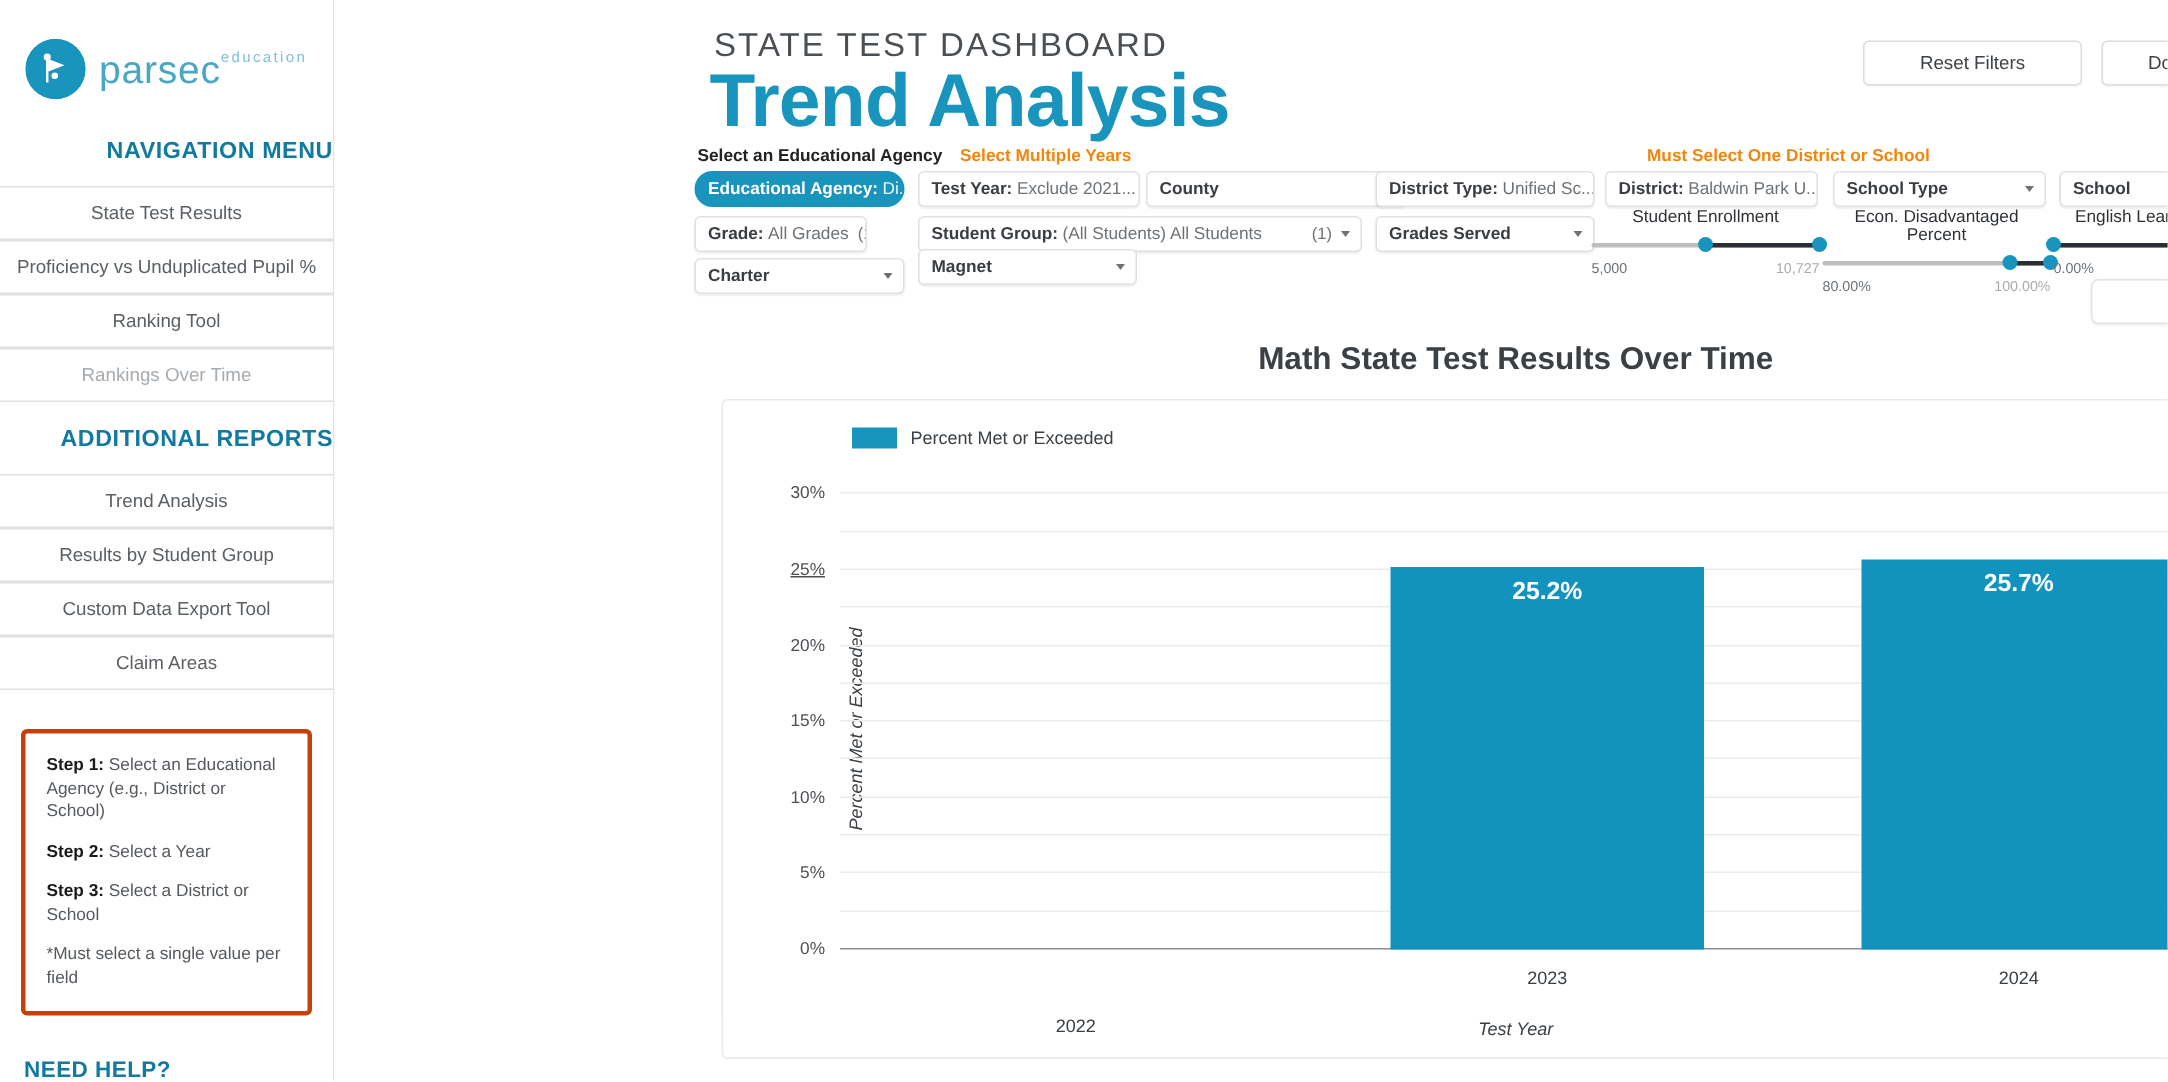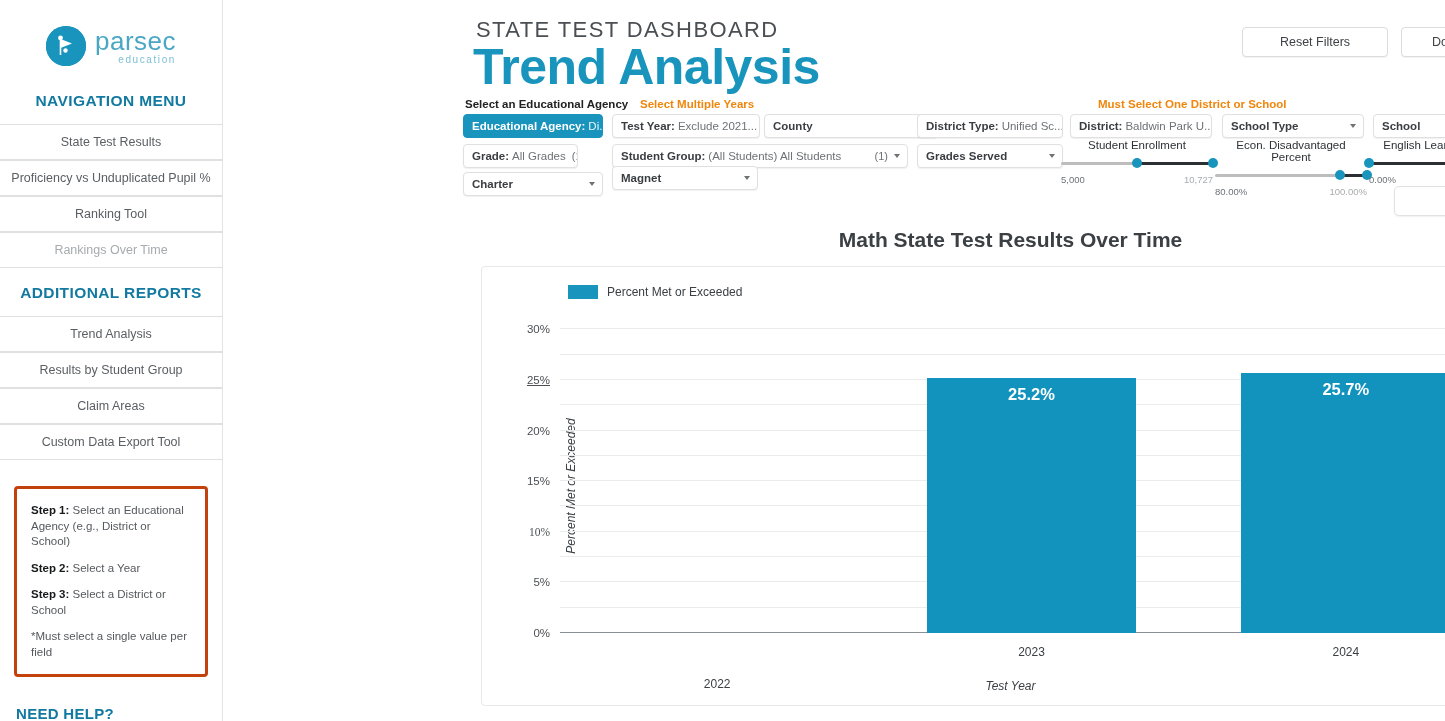--- a/index.html
+++ b/index.html
@@ -19,26 +19,26 @@
     border-right: 1px solid #e3e3e3;
     position: relative; flex: 0 0 223px;
   }
   .logo-wrap { padding: 26px 0 10px 0; display: flex; justify-content: center; }
   .logo { display: flex; align-items: center; gap: 9px; }
   .logo-mark {
     width: 40px; height: 40px; border-radius: 50%;
     background: #1894bd; position: relative; flex: 0 0 40px;
   }
   .logo-mark svg { position: absolute; left: 0; top: 0; }
-  .logo-text { display: flex; flex-direction: column; line-height: 1; }
+  .logo-text { display: flex; flex-direction: row; line-height: 1; }
   .logo-parsec { font-size: 26px; color: #4aa7c4; letter-spacing: 0.5px; font-weight: 400; }
   .logo-edu { font-size: 10px; color: #7fc0d6; letter-spacing: 1.6px; text-align: right; margin-top: 1px; }
 
   .nav-heading {
-    text-align: center; color: #1279a0; font-weight: bold;
+    text-align: right; color: #1279a0; font-weight: bold;
     font-size: 15.5px; letter-spacing: 0.4px;
     padding: 16px 0 14px 0;
   }
   .nav-item {
     height: 36px; display: flex; align-items: center; justify-content: center;
     font-size: 12.5px; color: #5a5f63;
     border-top: 1px solid #e0e0e0; border-bottom: 1px solid #e0e0e0;
     background: #fff; text-align: center; padding: 0 8px;
     margin-bottom: 0;
     cursor: pointer;
@@ -94,21 +94,21 @@
 
   
   .dd {
     position: absolute; height: 24px; border-radius: 4px;
     background: #fff; border: 1px solid #e0e0e0;
     box-shadow: 0 1px 1px rgba(0,0,0,0.06);
     display: flex; align-items: center; padding: 0 7px 0 8px;
     font-size: 11.5px; color: #3a3e42; white-space: nowrap; overflow: hidden;
     cursor: pointer;
   }
-  .dd.active { background: #1894bd; border-color: #1894bd; color: #fff; box-shadow: none; }
+  .dd.active { background: #1894bd; border-color: #1894bd; color: #fff; box-shadow: none; border-radius: 12px; }
   .dd .k { font-weight: bold; }
   .dd .v { font-weight: normal; color: #6d7276; margin-left: 3px; }
   .dd.active .v { color: #eaf7fc; }
   .dd .cnt { margin-left: auto; padding-left: 6px; color: #6d7276; font-size: 11px; }
   .dd .car {
     margin-left: 6px; width: 0; height: 0;
     border-left: 3.5px solid transparent; border-right: 3.5px solid transparent;
     border-top: 4.5px solid #6d7276; flex: 0 0 auto;
   }
   .dd .spacer { flex: 1 1 auto; }
@@ -217,24 +217,24 @@
 
     <div class="nav-heading">ADDITIONAL REPORTS</div>
 
     <div class="nav-item">
       <span>Trend Analysis</span>
     </div>
     <div class="nav-item">
       <span>Results by Student Group</span>
     </div>
     <div class="nav-item">
+      <span>Custom Data Export Tool</span>
+    </div>
+    <div class="nav-item">
       <span>Claim Areas</span>
-    </div>
-    <div class="nav-item">
-      <span>Custom Data Export Tool</span>
     </div>
 
     <div class="help-box">
       <p>
         <b>Step 1:</b><span> Select an Educational Agency (e.g., District or School)</span>
       </p>
       <p>
         <b>Step 2:</b><span> Select a Year</span>
       </p>
       <p>
@@ -380,21 +380,21 @@
           <div class="gridline" style="bottom: 23.4375%;"></div>
           <div class="gridline" style="bottom: 39.0625%;"></div>
           <div class="gridline" style="bottom: 54.6875%;"></div>
           <div class="gridline" style="bottom: 70.3125%;"></div>
           <div class="gridline" style="bottom: 85.9375%;"></div>
           <div class="gridline zero" style="bottom: 0%;"></div>
           <div class="ytick" style="bottom: calc(0% + 0px); transform: translateY(50%);">0%</div>
           <div class="gridline" style="bottom: 15.625%;"></div>
           <div class="ytick" style="bottom: calc(15.625% + 0px); transform: translateY(50%);">5%</div>
           <div class="gridline" style="bottom: 31.25%;"></div>
-          <div class="ytick" style="bottom: calc(31.25% + 0px); transform: translateY(50%); font-family: Liberation Serif, serif;">10%</div>
+          <div class="ytick" style="bottom: calc(31.25% + 0px); transform: translateY(50%);">10%</div>
           <div class="gridline" style="bottom: 46.875%;"></div>
           <div class="ytick" style="bottom: calc(46.875% + 0px); transform: translateY(50%);">15%</div>
           <div class="gridline" style="bottom: 62.5%;"></div>
           <div class="ytick" style="bottom: calc(62.5% + 0px); transform: translateY(50%);">20%</div>
           <div class="gridline" style="bottom: 78.125%;"></div>
           <div class="ytick" style="bottom: calc(78.125% + 0px); transform: translateY(50%); text-decoration: underline;">25%</div>
           <div class="gridline" style="bottom: 93.75%;"></div>
           <div class="ytick" style="bottom: calc(93.75% + 0px); transform: translateY(50%);">30%</div>
           <div class="xtick" style="left: 0%; width: 33.3333%; margin-top: 44px;">2022</div>
           <div class="bar" style="left: 38.9167%; width: 22.1667%; height: 78.75%; background: rgb(17, 147, 189);">

